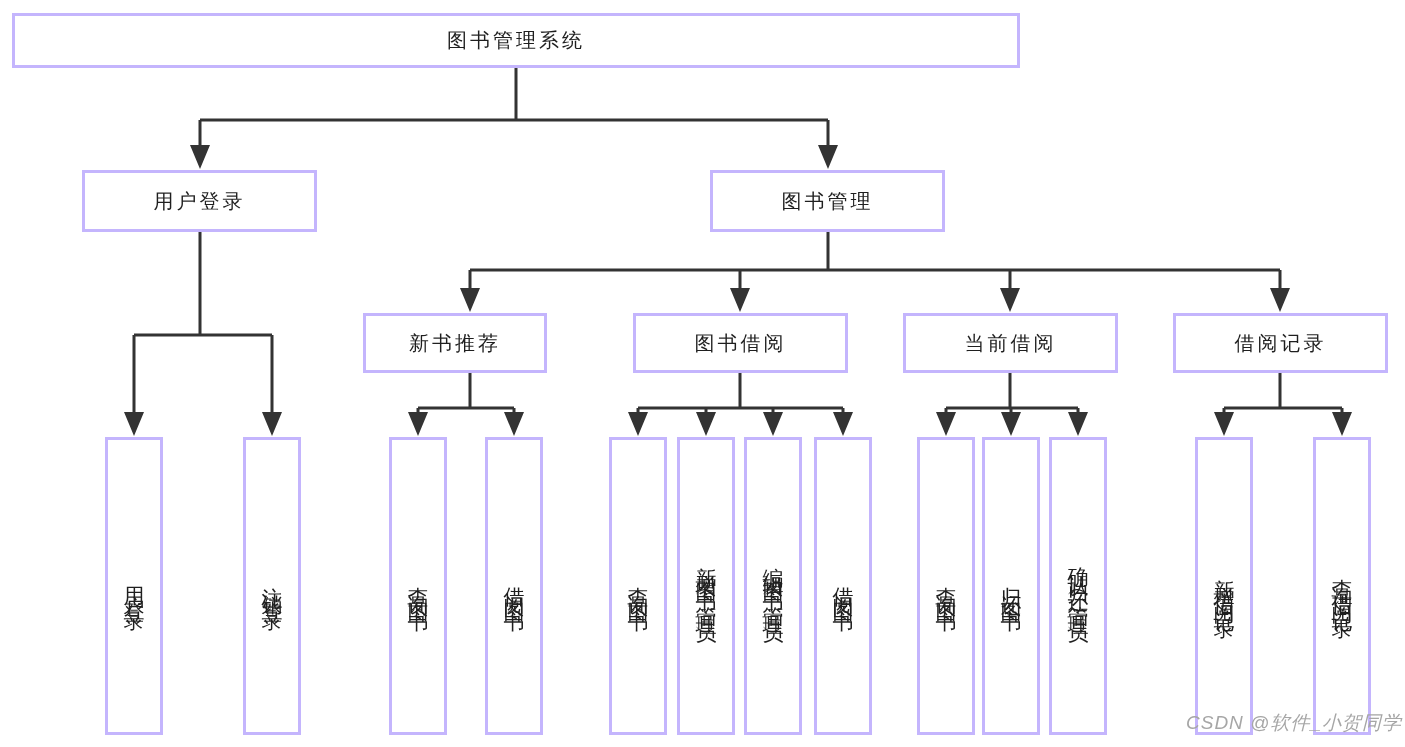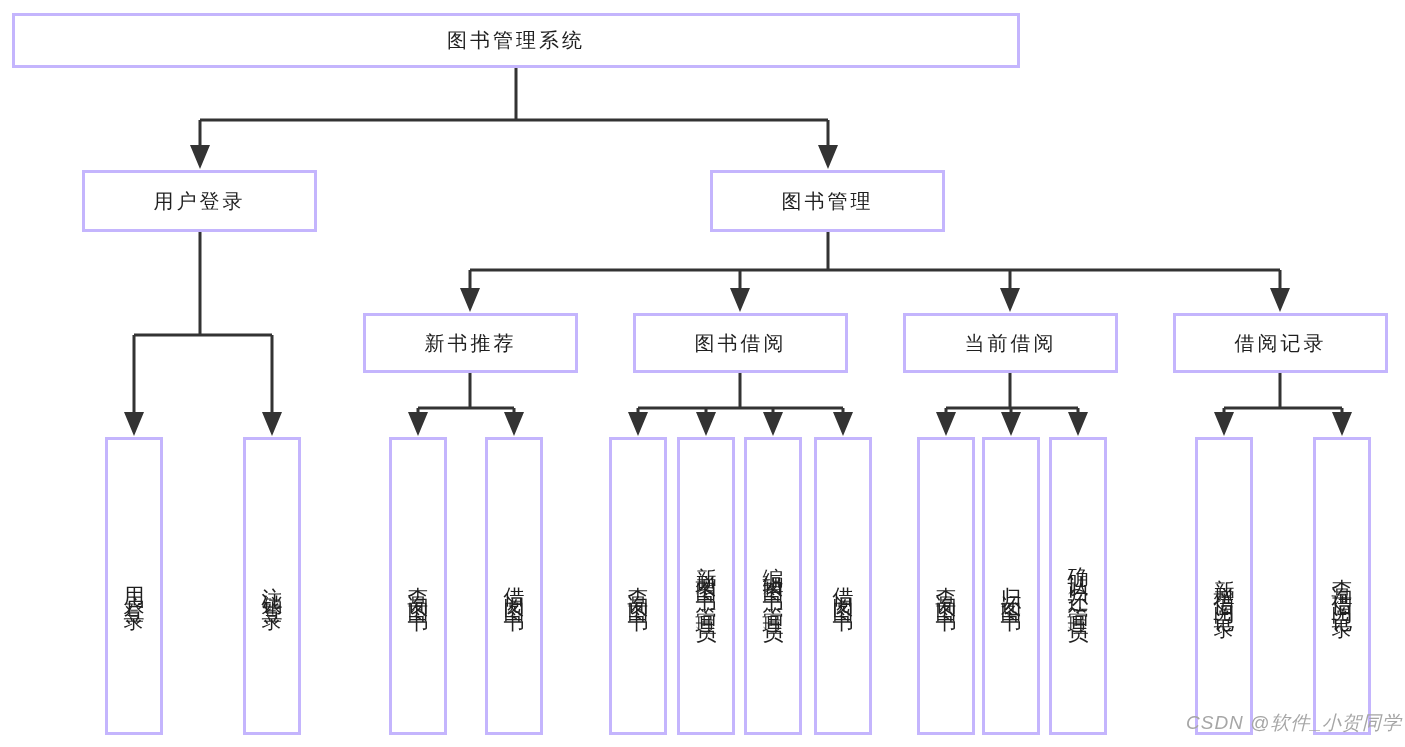--- a/index.html
+++ b/index.html
@@ -46,21 +46,21 @@
              M946 436 L936 412 L956 412 Z M1011 436 L1001 412 L1021 412 Z
              M1078 436 L1068 412 L1088 412 Z M1224 436 L1214 412 L1234 412 Z
              M1342 436 L1332 412 L1352 412 Z"></path>
   </svg>
 
   <div class="node" style="left:12px;top:13px;width:1008px;height:55px">图书管理系统</div>
 
   <div class="node" style="left:82px;top:170px;width:235px;height:62px">用户登录</div>
   <div class="node" style="left:710px;top:170px;width:235px;height:62px">图书管理</div>
 
-  <div class="node" style="left:363px;top:313px;width:215px;height:60px">新书推荐</div>
+  <div class="node" style="left:363px;top:313px;width:184px;height:60px">新书推荐</div>
   <div class="node" style="left:633px;top:313px;width:215px;height:60px">图书借阅</div>
   <div class="node" style="left:903px;top:313px;width:215px;height:60px">当前借阅</div>
   <div class="node" style="left:1173px;top:313px;width:215px;height:60px">借阅记录</div>
 
   <div class="node leaf" style="left:105px;top:437px;width:58px;height:298px">用户登录</div>
   <div class="node leaf" style="left:243px;top:437px;width:58px;height:298px">注销登录</div>
 
   <div class="node leaf" style="left:389px;top:437px;width:58px;height:298px">查询图书</div>
   <div class="node leaf" style="left:485px;top:437px;width:58px;height:298px">借阅图书</div>
 

